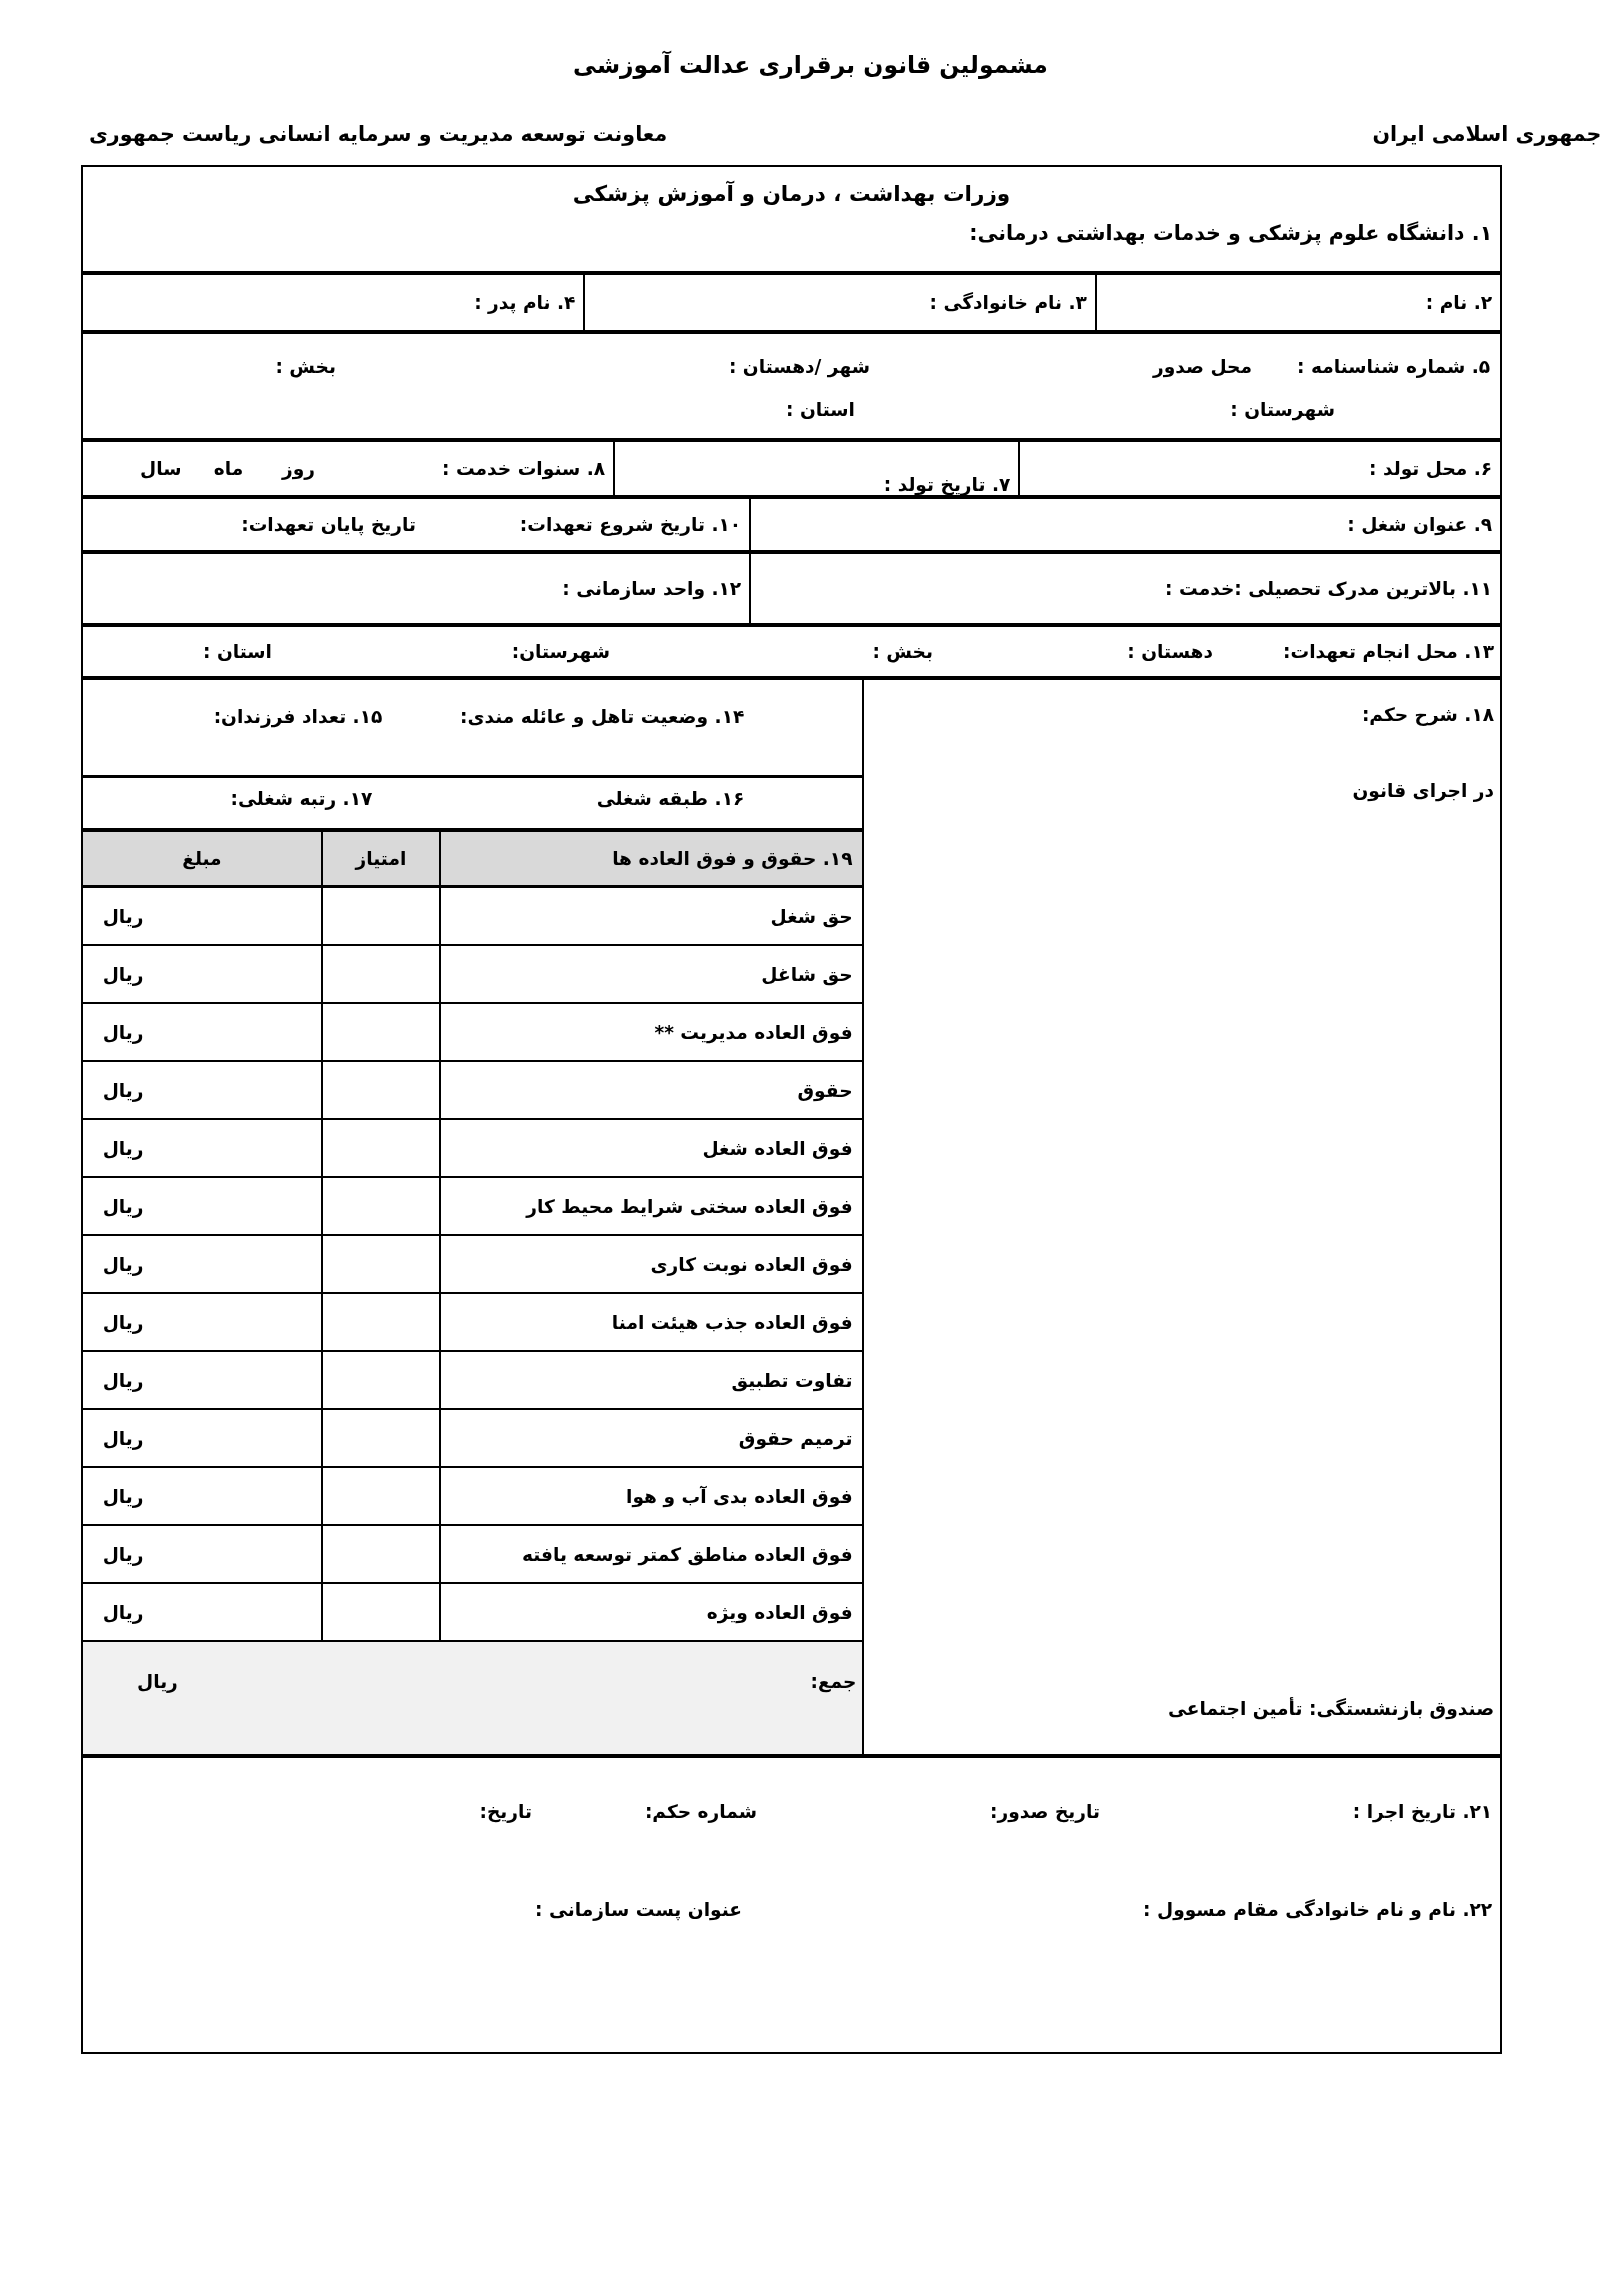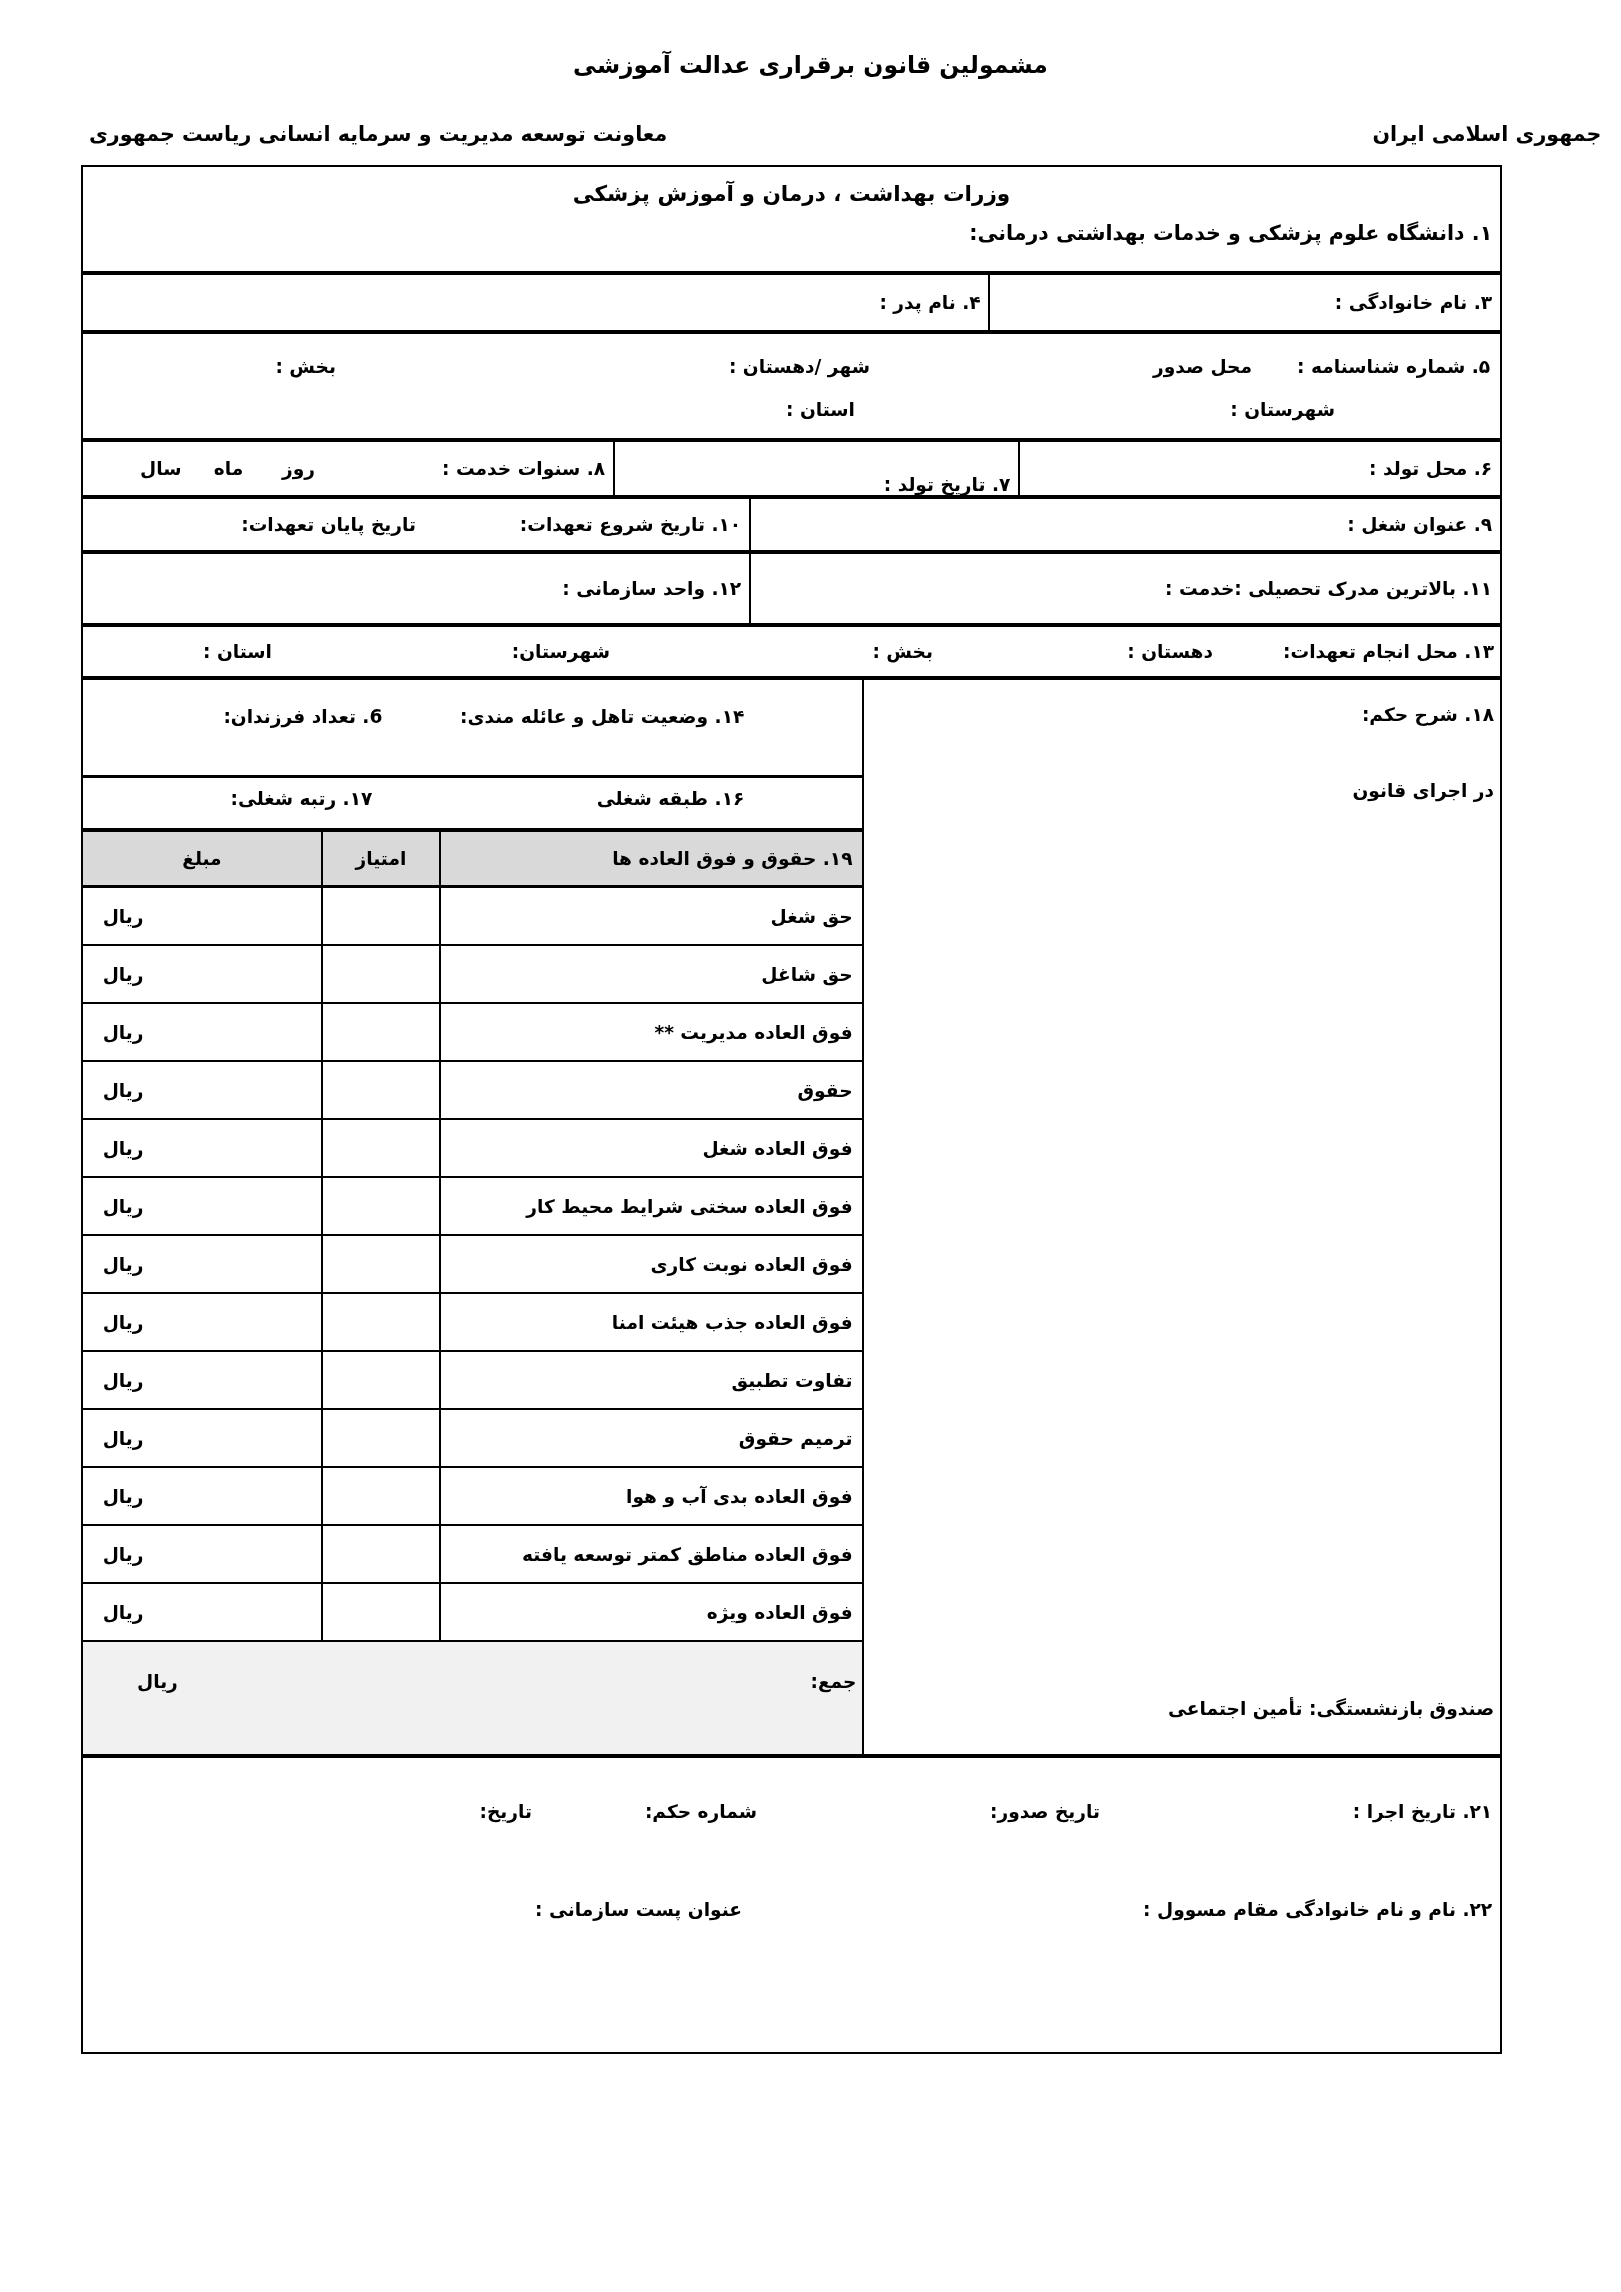--- a/index.html
+++ b/index.html
@@ -104,20 +104,23 @@
   <div class="subhead-center">معاونت توسعه مدیریت و سرمایه انسانی ریاست جمهوری</div>
 
   <div class="form">
 
     <div class="row r1 b5">
       <div class="ministry">وزرات بهداشت ، درمان و آموزش پزشکی</div>
       <div class="university">۱. دانشگاه علوم پزشکی و خدمات بهداشتی درمانی:</div>
     </div>
 
     <div class="row r2 b5 cells">
+      <div class="cell c1 vdiv">
+          <span class="lbl">۲. نام :</span>
+        </div>
       <div class="cell c2 vdiv">
           <span class="lbl">۳. نام خانوادگی :</span>
         </div>
       <div class="cell c3">
           <span class="lbl">۴. نام پدر :</span>
         </div>
     </div>
 
     <div class="row r3 b5">
       <span class="lbl abs" style="top:21.6px;right:9.8px;">۵. شماره شناسنامه :</span>
@@ -174,21 +177,21 @@
       <div class="decree">
         <span class="lbl abs" style="top:23.5px;right:5.9px;">۱۸. شرح حکم:</span>
         <span class="lbl abs" style="top:100px;right:5.9px;">در اجرای قانون</span>
         <span class="lbl abs" style="bottom:35px;right:5.9px;">صندوق بازنشستگی: تأمین اجتماعی</span>
       </div>
 
       <div class="leftcol">
 
         <div class="r1415 b4">
           <span class="lbl abs" style="top:25.5px;right:118px;">۱۴. وضعیت تاهل و عائله مندی:</span>
-          <span class="lbl abs" style="top:25.5px;right:480px;">6. تعداد فرزندان:</span>
+          <span class="lbl abs" style="top:25.5px;right:480px;">۱۵. تعداد فرزندان:</span>
         </div>
 
         <div class="r1617 b5">
           <span class="lbl abs" style="top:9.8px;right:118px;">۱۶. طبقه شغلی</span>
           <span class="lbl abs" style="top:9.8px;right:490px;">۱۷. رتبه شغلی:</span>
         </div>
 
         <div class="stable">
           <div class="thead b4">
             <div class="tc tc-label">۱۹. حقوق و فوق العاده ها</div>

